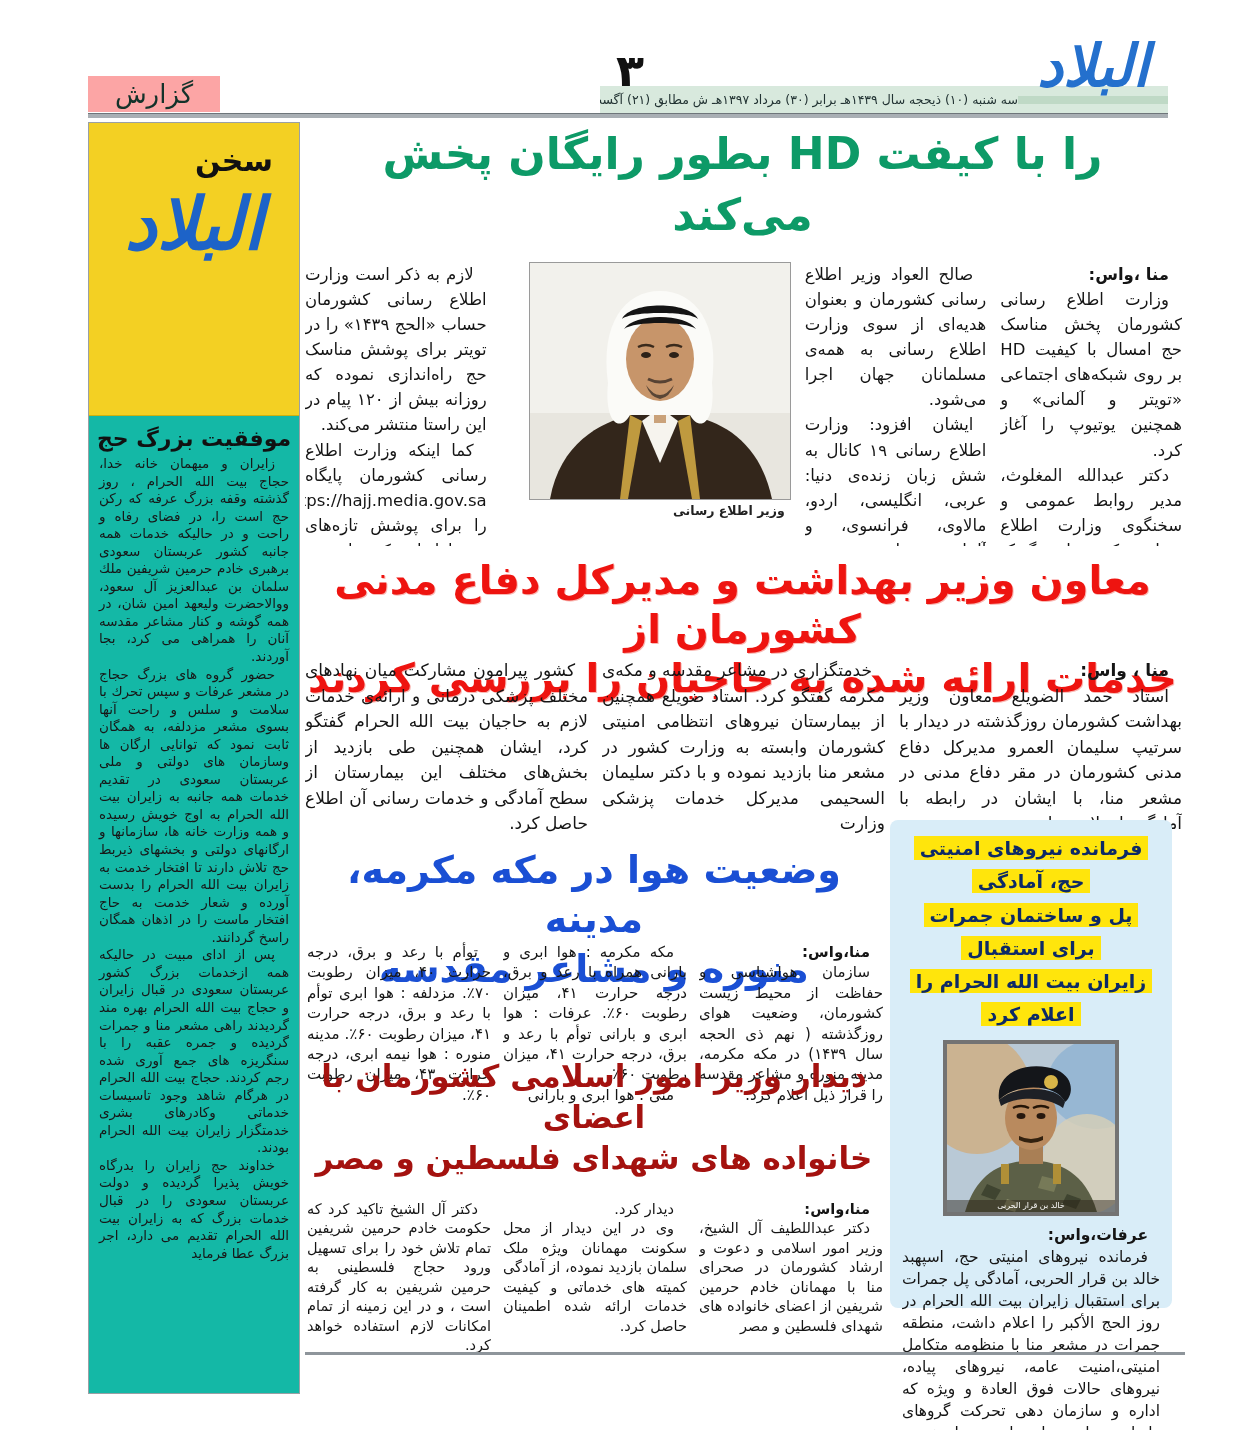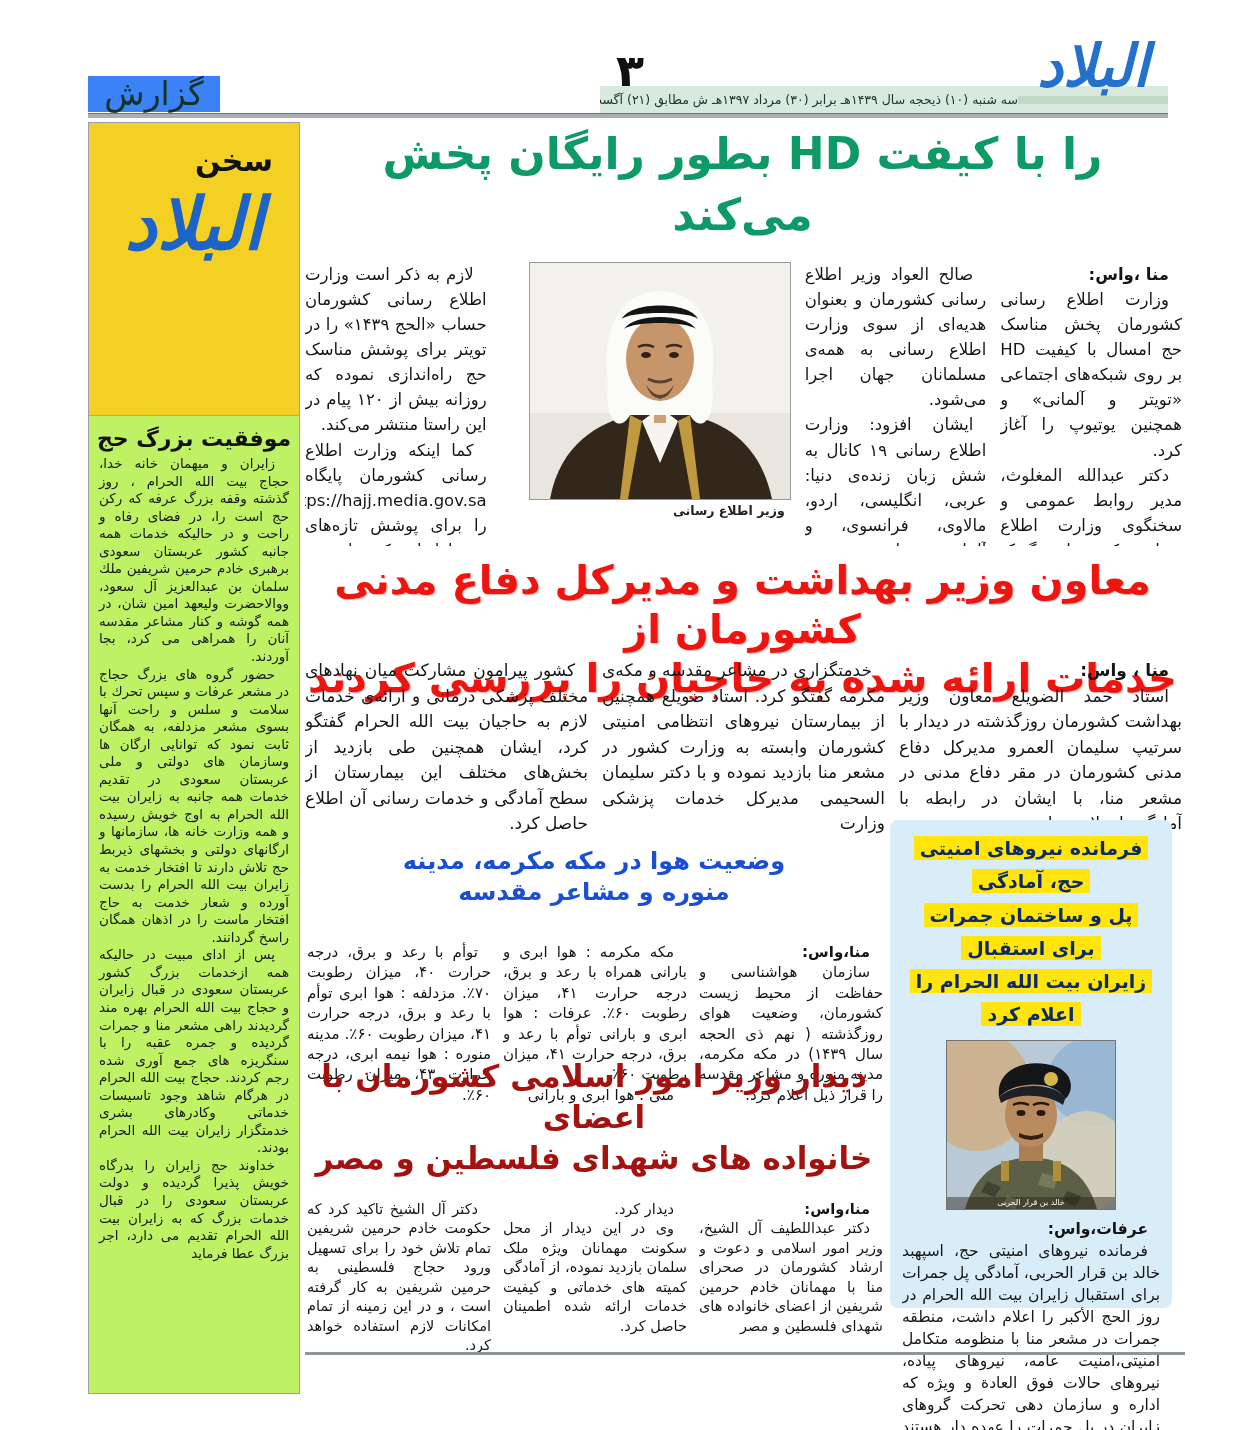--- a/index.html
+++ b/index.html
@@ -24,30 +24,30 @@
   }
   .hdr-logo-underline{
     position:absolute;right:88px;top:96px;width:150px;height:8px;background:#bfd9c6;z-index:2;
   }
   .hdr-pagenum{
     position:absolute;left:598px;top:44px;width:64px;
     font-size:46px;font-weight:bold;color:#111;text-align:center;
   }
   .hdr-section{
     position:absolute;left:88px;top:76px;width:132px;height:36px;
-    background:#3b82f6;color:#13322a;font-size:33px;line-height:36px;text-align:center;
+    background:#fca5a5;color:#13322a;font-size:26px;line-height:36px;text-align:center;
   }
   .hdr-rule{
     position:absolute;left:88px;top:113px;width:1080px;height:4px;
     background:#a9afb4;border-top:1px solid #6e757a;
   }
   
   .sidebar{
     position:absolute;left:88px;top:122px;width:212px;height:1272px;
-    border:1px solid #9aa0a5;background:#bef264;box-sizing:border-box;
+    border:1px solid #9aa0a5;background:#14b8a6;box-sizing:border-box;
   }
   .sidebar-yellow{
     background:#f3d023;height:292px;position:relative;border-bottom:1px solid #cdb111;
   }
   .sidebar-kicker{
     position:absolute;top:20px;right:26px;font-size:30px;font-weight:bold;color:#111;
   }
   .sidebar-brand{
     position:absolute;top:58px;left:0;right:0;text-align:center;
     font-size:72px;font-weight:bold;font-style:italic;color:#1d63c8;line-height:1.2;
@@ -66,21 +66,21 @@
     position:absolute;left:305px;top:124px;width:875px;text-align:center;
     color:#0d9a67;font-weight:bold;font-size:44px;line-height:1.38;
   }
   .headline-red{
     position:absolute;left:305px;top:556px;width:875px;text-align:center;
     color:#ee1410;font-weight:bold;font-size:40px;line-height:1.22;
     text-shadow:1px 1px 0 #f9b9b4;
   }
   .headline-blue{
     position:absolute;left:305px;top:846px;width:578px;text-align:center;
-    color:#1a4fd4;font-weight:bold;font-size:24px;line-height:1.3;
+    color:#1a4fd4;font-weight:bold;font-size:38px;line-height:1.3;
   }
   .headline-maroon{
     position:absolute;left:305px;top:1056px;width:578px;text-align:center;
     color:#a4120f;font-weight:bold;font-size:31px;line-height:1.32;
   }
   .row{position:absolute;display:flex;direction:rtl;}
   .row-a1{left:305px;top:262px;width:877px;height:284px;gap:14px;}
   .row-a2{left:305px;top:658px;width:877px;height:184px;gap:14px;}
   .row-w {left:305px;top:942px;width:578px;height:162px;gap:12px;}
   .row-a4{left:305px;top:1200px;width:578px;height:152px;gap:12px;}
@@ -111,21 +111,21 @@
     position:absolute;left:890px;top:820px;width:282px;height:488px;
     background:#d9edf8;border-radius:8px;box-sizing:border-box;padding:12px 12px 8px 12px;
   }
   .secbox-title{
     text-align:center;font-weight:bold;font-size:19px;line-height:1.75;color:#0d2a66;margin-bottom:8px;
   }
   .secbox-title .hl{
     background:#ffe50c;padding:1px 6px;box-decoration-break:clone;-webkit-box-decoration-break:clone;
   }
   .secbox-photo{
-    position:relative;width:168px;height:168px;margin:4px auto 8px auto;border:1px solid #737373;background:#cabb9d;overflow:hidden;
+    position:relative;width:168px;height:168px;margin:4px auto 8px auto;border:4px solid #737373;background:#cabb9d;overflow:hidden;
   }
   .secbox-photo-caption{
     position:absolute;bottom:0;left:0;right:0;background:rgba(40,30,20,0.45);
     color:#fff;font-size:8px;text-align:center;line-height:12px;
   }
   .secbox-body{overflow:hidden;height:252px;}
   .secbox-body p{margin:0;font-size:15.5px;line-height:1.42;text-align:justify;color:#151515;text-indent:12px;}
   
   .bottom-rule{
     position:absolute;left:305px;top:1352px;width:880px;height:3px;background:#8e959b;

